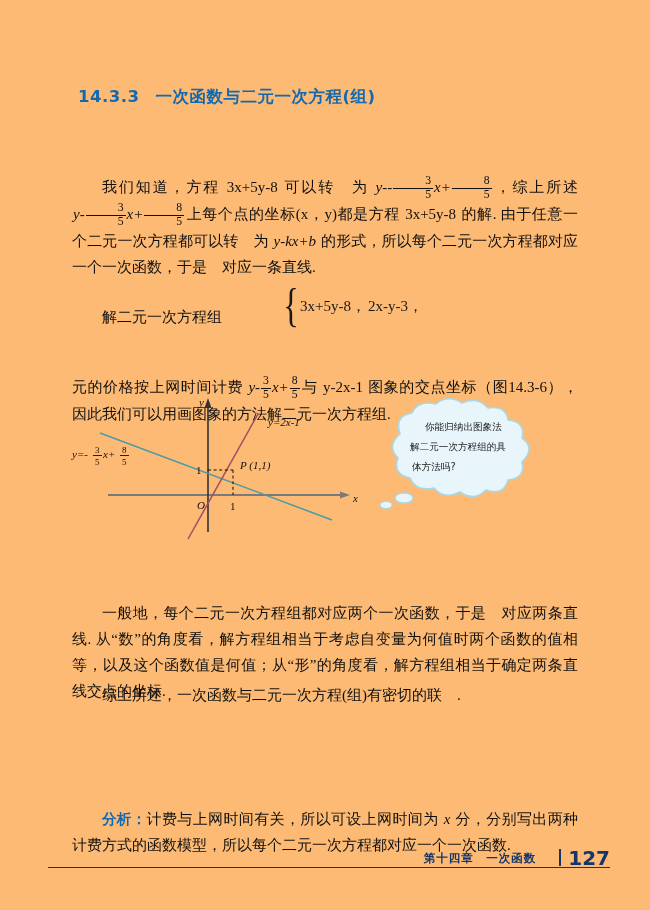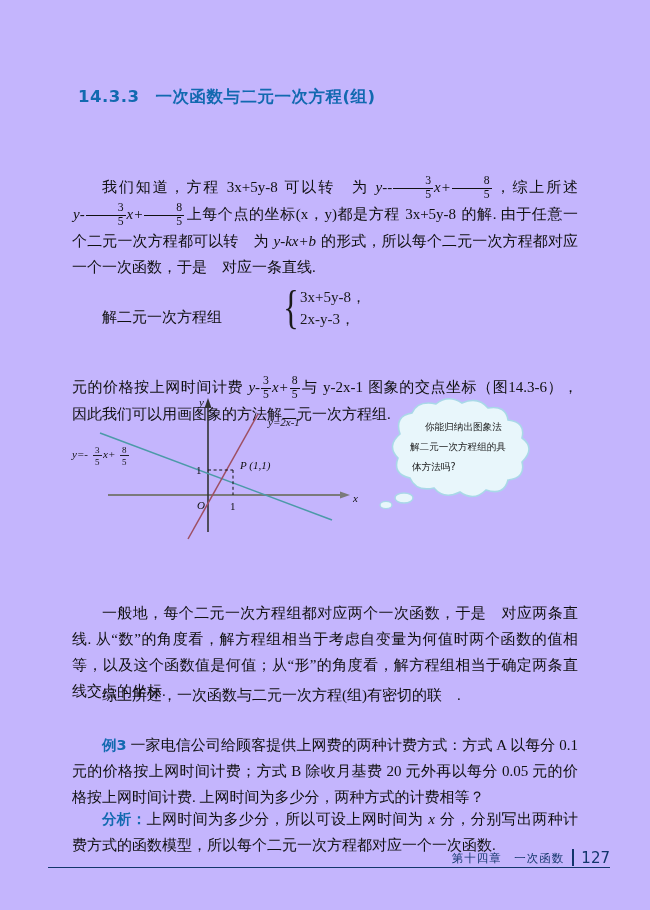--- a/index.html
+++ b/index.html
@@ -11,21 +11,21 @@
     width: 650px;
     height: 910px;
     position: relative;
     font-family: "Liberation Serif", "DejaVu Serif", serif;
     color: #1a1a1a;
     overflow: hidden;
   }
   .page {
     position: absolute;
     inset: 0;
-    background: #c4b5fd;
+    background: #fdba74;
   }
 
   
   .section-heading {
     position: absolute;
     left: 78px;
     top: 86px;
     font-family: "DejaVu Sans", "Liberation Sans", sans-serif;
     font-weight: bold;
     font-size: 16.5px;
@@ -77,21 +77,21 @@
     align-items: center;
     font-size: 15px;
   }
   .brace {
     font-size: 46px;
     line-height: 40px;
     font-family: "Liberation Serif", "DejaVu Serif", serif;
     transform: scaleX(0.7);
     margin-right: -3px;
   }
-  .eqlines { display: flex; flex-direction: column; line-height: 22px; }
+  .eqlines { display: flex; flex-direction: row; line-height: 22px; }
 
   
   .figure-wrap {
     position: absolute;
     left: 60px;
     top: 392px;
     width: 530px;
     height: 160px;
   }
   .figure-caption {
@@ -122,36 +122,36 @@
   .footer-inner {
     position: absolute;
     right: 0;
     bottom: 2px;
     display: flex;
     align-items: flex-end;
   }
   .footer-chapter {
     font-family: "DejaVu Sans", "Liberation Sans", sans-serif;
     font-size: 11.5px;
-    font-weight: normal;
+    font-weight: bold;
     color: #12356b;
-    padding-right: 8px;
+    padding-right: 23px;
     letter-spacing: 1px;
     white-space: nowrap;
   }
   .footer-sep {
     width: 2px;
     height: 17px;
     background: #12356b;
     margin-right: 7px;
   }
   .footer-page {
     font-family: "DejaVu Sans", "Liberation Sans", sans-serif;
-    font-size: 15px;
-    font-weight: normal;
+    font-size: 20px;
+    font-weight: bold;
     color: #12356b;
     line-height: 15px;
   }
 
   .accent-blue { color: #1269b0; font-weight: bold;
     font-family: "DejaVu Sans", "Liberation Sans", sans-serif; font-size: 14.5px; }
 </style>
 </head>
 <body>
 
@@ -246,27 +246,23 @@
 
 
   <div class="body-block indent" style="top:566px;">
     <span>一般地，每个二元一次方程组都对应两个一次函数，于是　对应两条直线. 从“数”的角度看，解方程组相当于考虑自变量为何值时两个函数的值相等，以及这个函数值是何值；从“形”的角度看，解方程组相当于确定两条直线交点的坐标.</span>
   </div>
 
   <div class="body-block indent" style="top:648px;">
     <span>综上所述，一次函数与二元一次方程(组)有密切的联　.</span>
   </div>
 
-  <div class="body-block indent" style="top:698px;">
-    <span class="accent-blue">例3</span>
-    <span>一家电信公司给顾客提供上网费的两种计费方式：方式 A 以每分 0.1 元的价格按上网时间计费；方式 B 除收月基费 20 元外再以每分 0.05 元的价格按上网时间计费. 上网时间为多少分，两种方式的计费相等？</span>
-  </div>
 
   <div class="body-block indent" style="top:772px;">
-    <span class="accent-blue">分析：</span><span>上网时间为多少分，所以可设上网时间为</span>
+    <span class="accent-blue">分析：</span><span>计费与上网时间有关，所以可设上网时间为</span>
     <span class="m">x</span>
     <span>分，分别写出两种计费方式的函数模型，所以每个二元一次方程都对应一个一次函数.</span>
   </div>
 
   <div class="footer">
     <div class="footer-rule"></div>
     <div class="footer-inner">
       <span class="footer-chapter">第十四章　一次函数</span>
       <span class="footer-sep"></span>
       <span class="footer-page">127</span>

